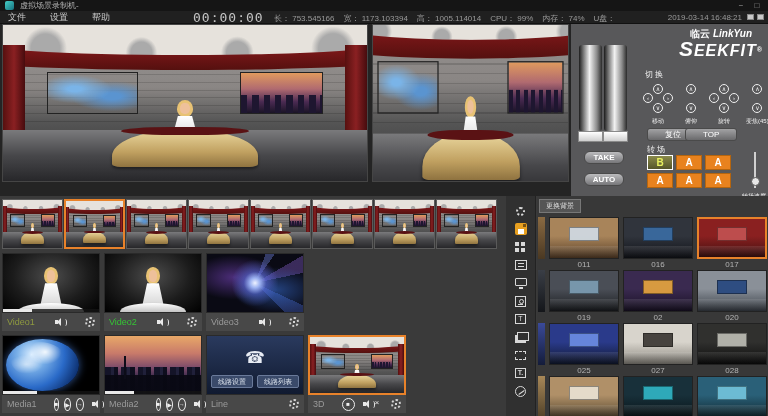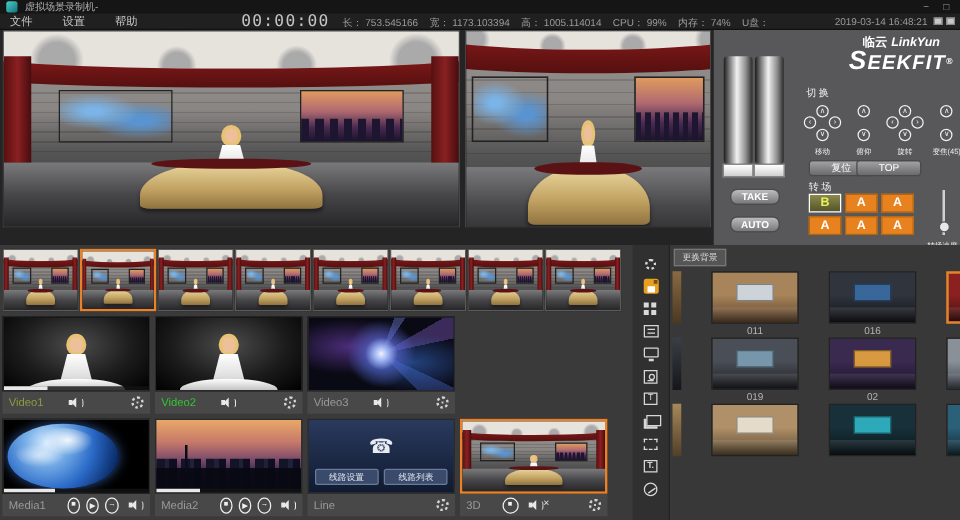--- a/index.html
+++ b/index.html
@@ -111,21 +111,21 @@
   .tslider::after{content:"";position:absolute;left:-3px;bottom:2px;width:7px;height:7px;border-radius:50%;background:#e8e8e8;border:1px solid #555;}
   .speed-label{position:absolute;right:2px;top:168px;font-size:6px;color:#f0f0f0;}
 
   
   .bottom{position:absolute;left:0;top:196px;width:768px;height:220px;background:#3a3a3a;}
   .strip{position:absolute;left:2px;top:3px;display:flex;gap:1px;}
   .strip-thumb{position:relative;width:61px;height:50px;overflow:hidden;border:1px solid #5a5a5a;background:#000;}
   .strip-thumb.sel{border:2px solid #e8822a;}
   .src-row{position:absolute;left:2px;display:flex;gap:4px;}
   .src-row.r1{top:57px}.src-row.r2{top:139px}
-  .src-cell{width:118px;}
+  .src-cell{width:98px;}
   .src-thumb{position:relative;width:100%;height:60px;background:#000;overflow:hidden;border:1px solid #2a2a2a;}
   .src-thumb.sel-th{border:2px solid #e8822a;}
   .src-label{height:18px;background:#484848;display:flex;align-items:center;padding:0 5px;margin-top:0;}
   .src-name{font-size:9px;margin-right:12px;}
   .cbtn{width:13px;height:13px;border:1.5px solid #f0f0f0;border-radius:50%;color:#f0f0f0;display:inline-flex;align-items:center;justify-content:center;font-size:6px;margin-left:5px;}
   .ctl-vol{position:relative;display:inline-flex;width:16px;height:10px;margin-left:8px;}
   .spk{position:absolute;left:0;top:0;width:10px;height:10px;}
   .spk::before{content:"";position:absolute;left:0;top:3px;width:3px;height:4px;background:#e8e8e8;}
   .spk::after{content:"";position:absolute;left:2px;top:1px;border-top:4px solid transparent;border-bottom:4px solid transparent;border-right:4px solid #e8e8e8;}
   .wv{position:absolute;left:8px;top:1.5px;width:4px;height:7px;border-right:1.5px solid #e8e8e8;border-radius:0 50% 50% 0;}
@@ -176,21 +176,21 @@
   .i-text::before{content:"T.";}
   .i-pen{width:11px;height:11px;border:1px solid #d8d8d8;border-radius:50%;position:relative;}
   .i-pen::before{content:"";position:absolute;left:2px;top:5px;width:7px;height:1px;background:#d8d8d8;transform:rotate(-35deg);}
 
   
   .scenes{position:absolute;left:537px;top:0;width:231px;height:220px;background:#383838;overflow:hidden;}
   .scn-tab{position:absolute;left:2px;top:3px;padding:1px 6px;background:#555;border:1px solid #777;color:#ddd;font-size:7px;}
   .scene-grid{position:absolute;left:1px;top:21px;}
   .scn-row{display:flex;gap:4px;align-items:flex-start;margin-bottom:0;}
   .scn-cut{width:7px;height:42px;margin-top:0;}
-  .scn-cell{width:70px;margin-left:20px;}
+  .scn-cell{width:70px;}
   .scn-thumb{position:relative;width:70px;height:42px;border:1px solid #222;overflow:hidden;}
   .scn-thumb.sel{border:2px solid #e8822a;}
   .scn-scr{position:absolute;left:28%;top:22%;width:44%;height:36%;opacity:.95;border:1px solid rgba(0,0,0,.4);}
   .scn-thumb::after{content:"";position:absolute;left:0;right:0;bottom:0;height:30%;background:linear-gradient(rgba(255,255,255,.10),rgba(0,0,0,.35));}
   .scn-label{height:11px;font-size:8px;color:#b4b4b4;text-align:center;line-height:11px;}
 </style>
 </head>
 <body>
 
 <div class="app">
@@ -687,20 +687,41 @@
               <div class="scn-label">02</div>
             </div>
             <div class="scn-cell">
               <div class="scn-thumb" style="background: linear-gradient(rgb(138, 144, 152) 0%, rgb(138, 144, 152) 45%, rgb(58, 64, 72) 100%);">
                 <div class="scn-scr" style="background: rgb(42, 74, 128);"></div>
               </div>
               <div class="scn-label">020</div>
             </div>
           </div>
           <div class="scn-row">
+            <div class="scn-cut" style="background: linear-gradient(rgb(58, 74, 154), rgb(20, 28, 58));"></div>
+            <div class="scn-cell">
+              <div class="scn-thumb" style="background: linear-gradient(rgb(42, 58, 138) 0%, rgb(42, 58, 138) 45%, rgb(16, 24, 48) 100%);">
+                <div class="scn-scr" style="background: rgb(106, 138, 224);"></div>
+              </div>
+              <div class="scn-label">025</div>
+            </div>
+            <div class="scn-cell">
+              <div class="scn-thumb" style="background: linear-gradient(rgb(216, 212, 204) 0%, rgb(216, 212, 204) 45%, rgb(138, 134, 126) 100%);">
+                <div class="scn-scr" style="background: rgb(64, 60, 56);"></div>
+              </div>
+              <div class="scn-label">027</div>
+            </div>
+            <div class="scn-cell">
+              <div class="scn-thumb" style="background: linear-gradient(rgb(48, 48, 46) 0%, rgb(48, 48, 46) 45%, rgb(12, 12, 12) 100%);">
+                <div class="scn-scr" style="background: rgb(184, 184, 176);"></div>
+              </div>
+              <div class="scn-label">028</div>
+            </div>
+          </div>
+          <div class="scn-row">
             <div class="scn-cut" style="background: linear-gradient(rgb(168, 136, 88), rgb(80, 64, 40));"></div>
             <div class="scn-cell">
               <div class="scn-thumb" style="background: linear-gradient(rgb(176, 144, 104) 0%, rgb(176, 144, 104) 45%, rgb(88, 72, 48) 100%);">
                 <div class="scn-scr" style="background: rgb(232, 224, 208);"></div>
               </div>
             </div>
             <div class="scn-cell">
               <div class="scn-thumb" style="background: linear-gradient(rgb(24, 48, 58) 0%, rgb(24, 48, 58) 45%, rgb(8, 20, 24) 100%);">
                 <div class="scn-scr" style="background: rgb(48, 176, 192);"></div>
               </div>

